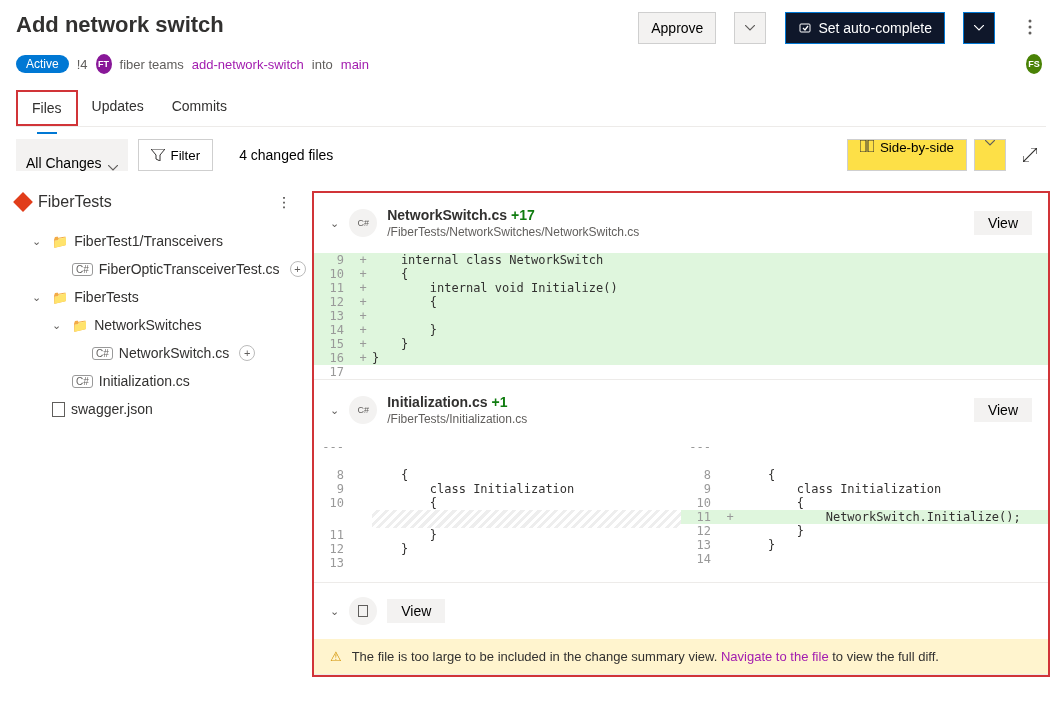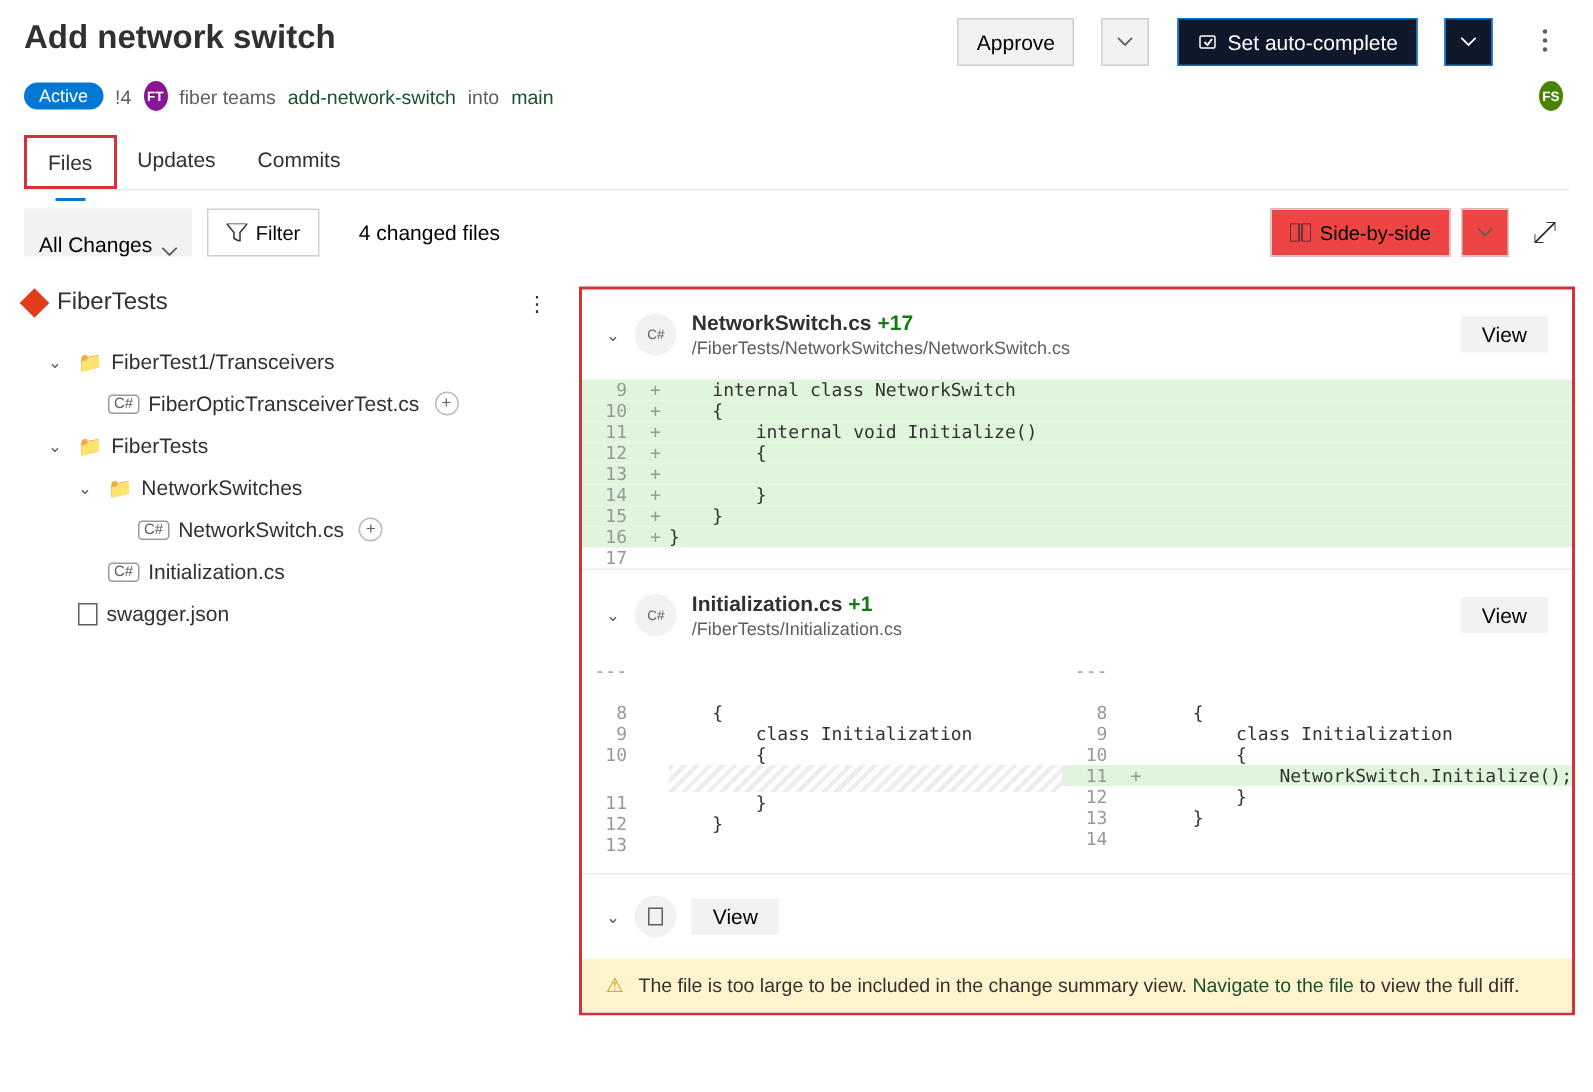--- a/index.html
+++ b/index.html
@@ -16,37 +16,37 @@
     .btn-primary { background: #0f172a; color: #fff; border-color: #0078d4; }
     .btn-primary-icon { margin-right: 6px; }
     .btn-more { width: 32px; justify-content: center; background: transparent; border: none; }
     
     .header-meta { display: flex; align-items: center; gap: 8px; margin-top: 10px; font-size: 13px; }
     .badge-active { background: #0078d4; color: #fff; padding: 2px 10px; border-radius: 10px; font-size: 12px; }
     .meta-id { color: #605e5c; }
     .avatar-circle { width: 16px; height: 20px; border-radius: 50%; background: #881798; color: #fff; display: inline-flex; align-items: center; justify-content: center; font-size: 9px; font-weight: 600; }
     .avatar-green { background: #498205; margin-left: auto; margin-right: 4px; }
     .meta-text { color: #605e5c; }
-    .link { color: #14532d; cursor: pointer; }
+    .link { color: #a21caf; cursor: pointer; }
     
     .tabs { display: flex; gap: 0; margin-top: 16px; border-bottom: 1px solid #edebe9; padding-left: 0; }
     .tab { padding: 8px 14px; cursor: pointer; font-size: 14px; color: #323130; position: relative; }
     .tab-active { border: 2px solid #d13438; }
     .tab-active-underline { position: absolute; bottom: -10px; left: 50%; transform: translateX(-50%); width: 20px; height: 2px; background: #0078d4; }
     
     .toolbar { display: flex; align-items: center; padding: 12px 16px; gap: 10px; }
     .dropdown-btn { display: inline-flex; align-items: flex-end; padding: 0 10px; height: 32px; background: #f3f2f1; border: none; cursor: pointer; font-size: 14px; gap: 6px; }
     .filter-btn { display: inline-flex; align-items: center; padding: 0 12px; height: 32px; background: #fff; border: 1px solid #cfcfcf; cursor: pointer; gap: 6px; }
     .toolbar-text { margin-left: 16px; color: #000000; }
     .toolbar-right { margin-left: auto; display: flex; gap: 8px; align-items: center; }
-    .view-toggle { display: inline-flex; align-items: center; padding: 0 12px; height: 32px; background: #ef4444; border: 1px solid #cfcfcf; cursor: pointer; gap: 6px; }
+    .view-toggle { display: inline-flex; align-items: flex-start; padding: 0 12px; height: 32px; background: #fde047; border: 1px solid #cfcfcf; cursor: pointer; gap: 6px; }
     .icon-btn { width: 32px; height: 32px; display: inline-flex; align-items: center; justify-content: center; cursor: pointer; }
     
     .main { display: flex; }
-    .sidebar { width: 386px; padding: 10px 0 10px 16px; }
+    .sidebar { width: 312px; padding: 10px 0 10px 16px; }
     .sidebar-header { display: flex; align-items: center; justify-content: space-between; padding-right: 16px; }
     .sidebar-title { display: flex; align-items: center; gap: 8px; font-size: 16px; }
     .diamond-icon { width: 14px; height: 14px; background: #e13d1a; transform: rotate(45deg); display: inline-block; }
     .more-icon { cursor: pointer; width: 24px; text-align: center; }
     
     .tree { margin-top: 16px; font-size: 14px; }
     .tree-node { display: flex; align-items: center; padding: 6px 0; gap: 6px; cursor: pointer; }
     .tree-indent-1 { padding-left: 16px; }
     .tree-indent-2 { padding-left: 36px; }
     .tree-indent-3 { padding-left: 56px; }

